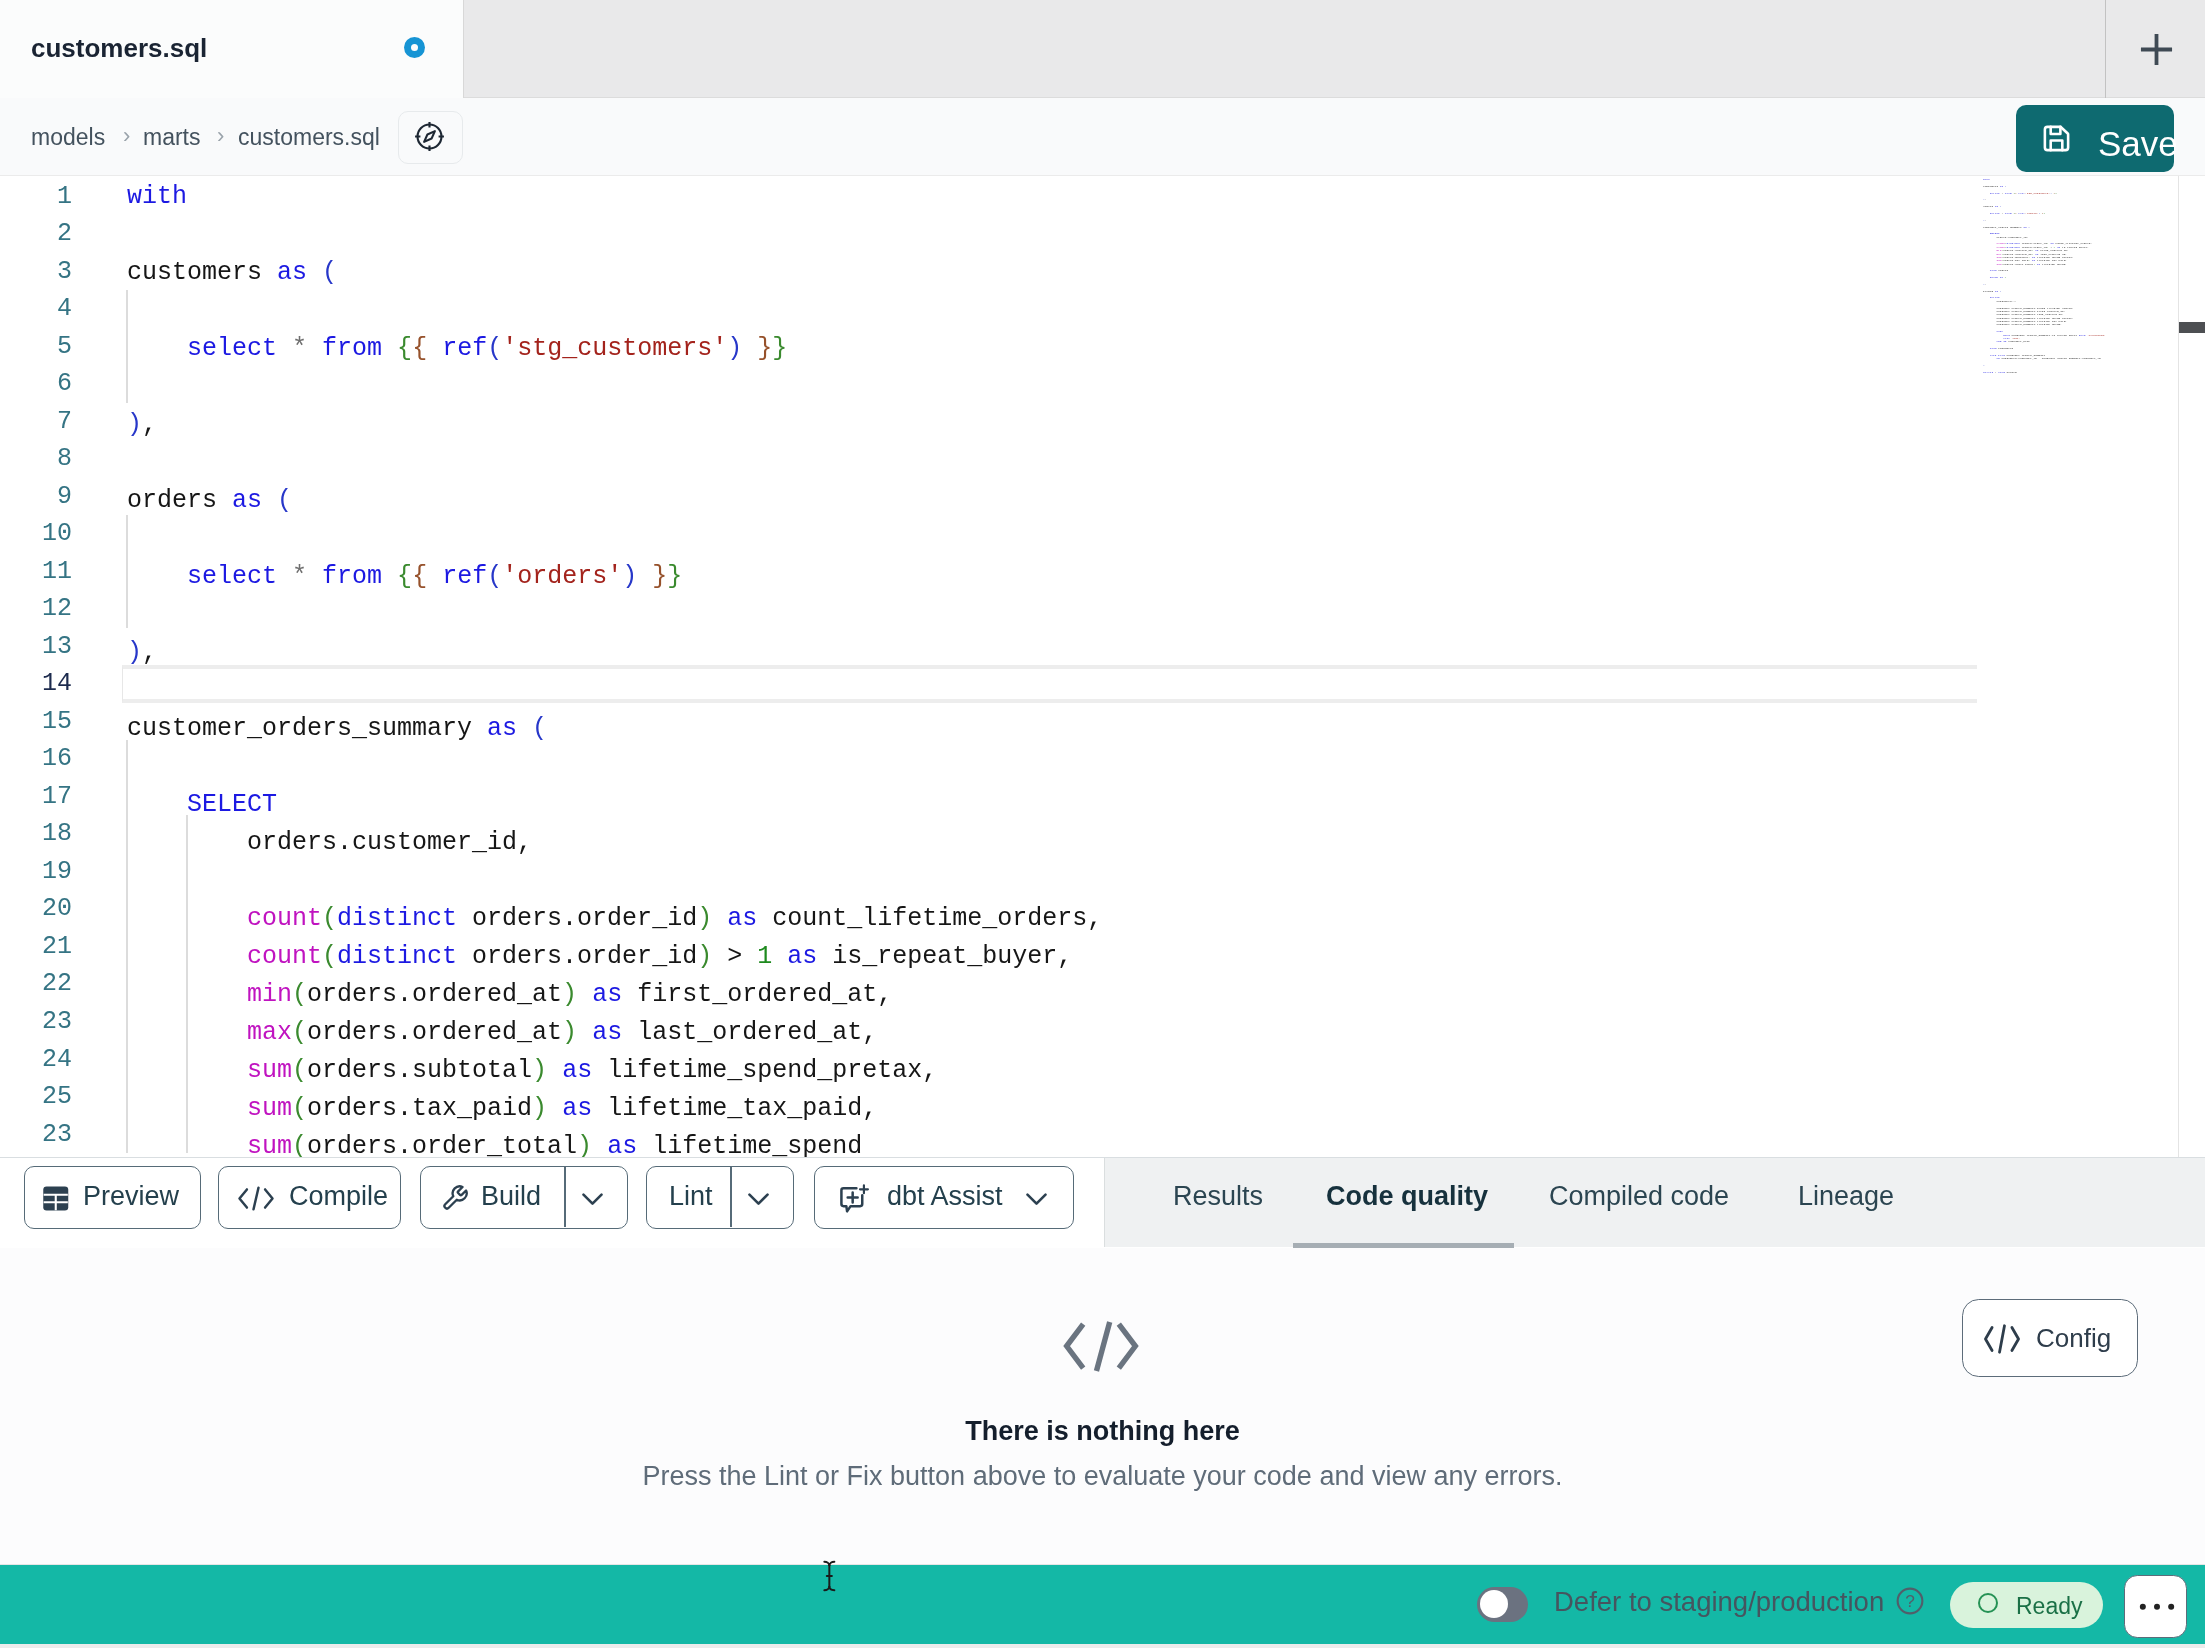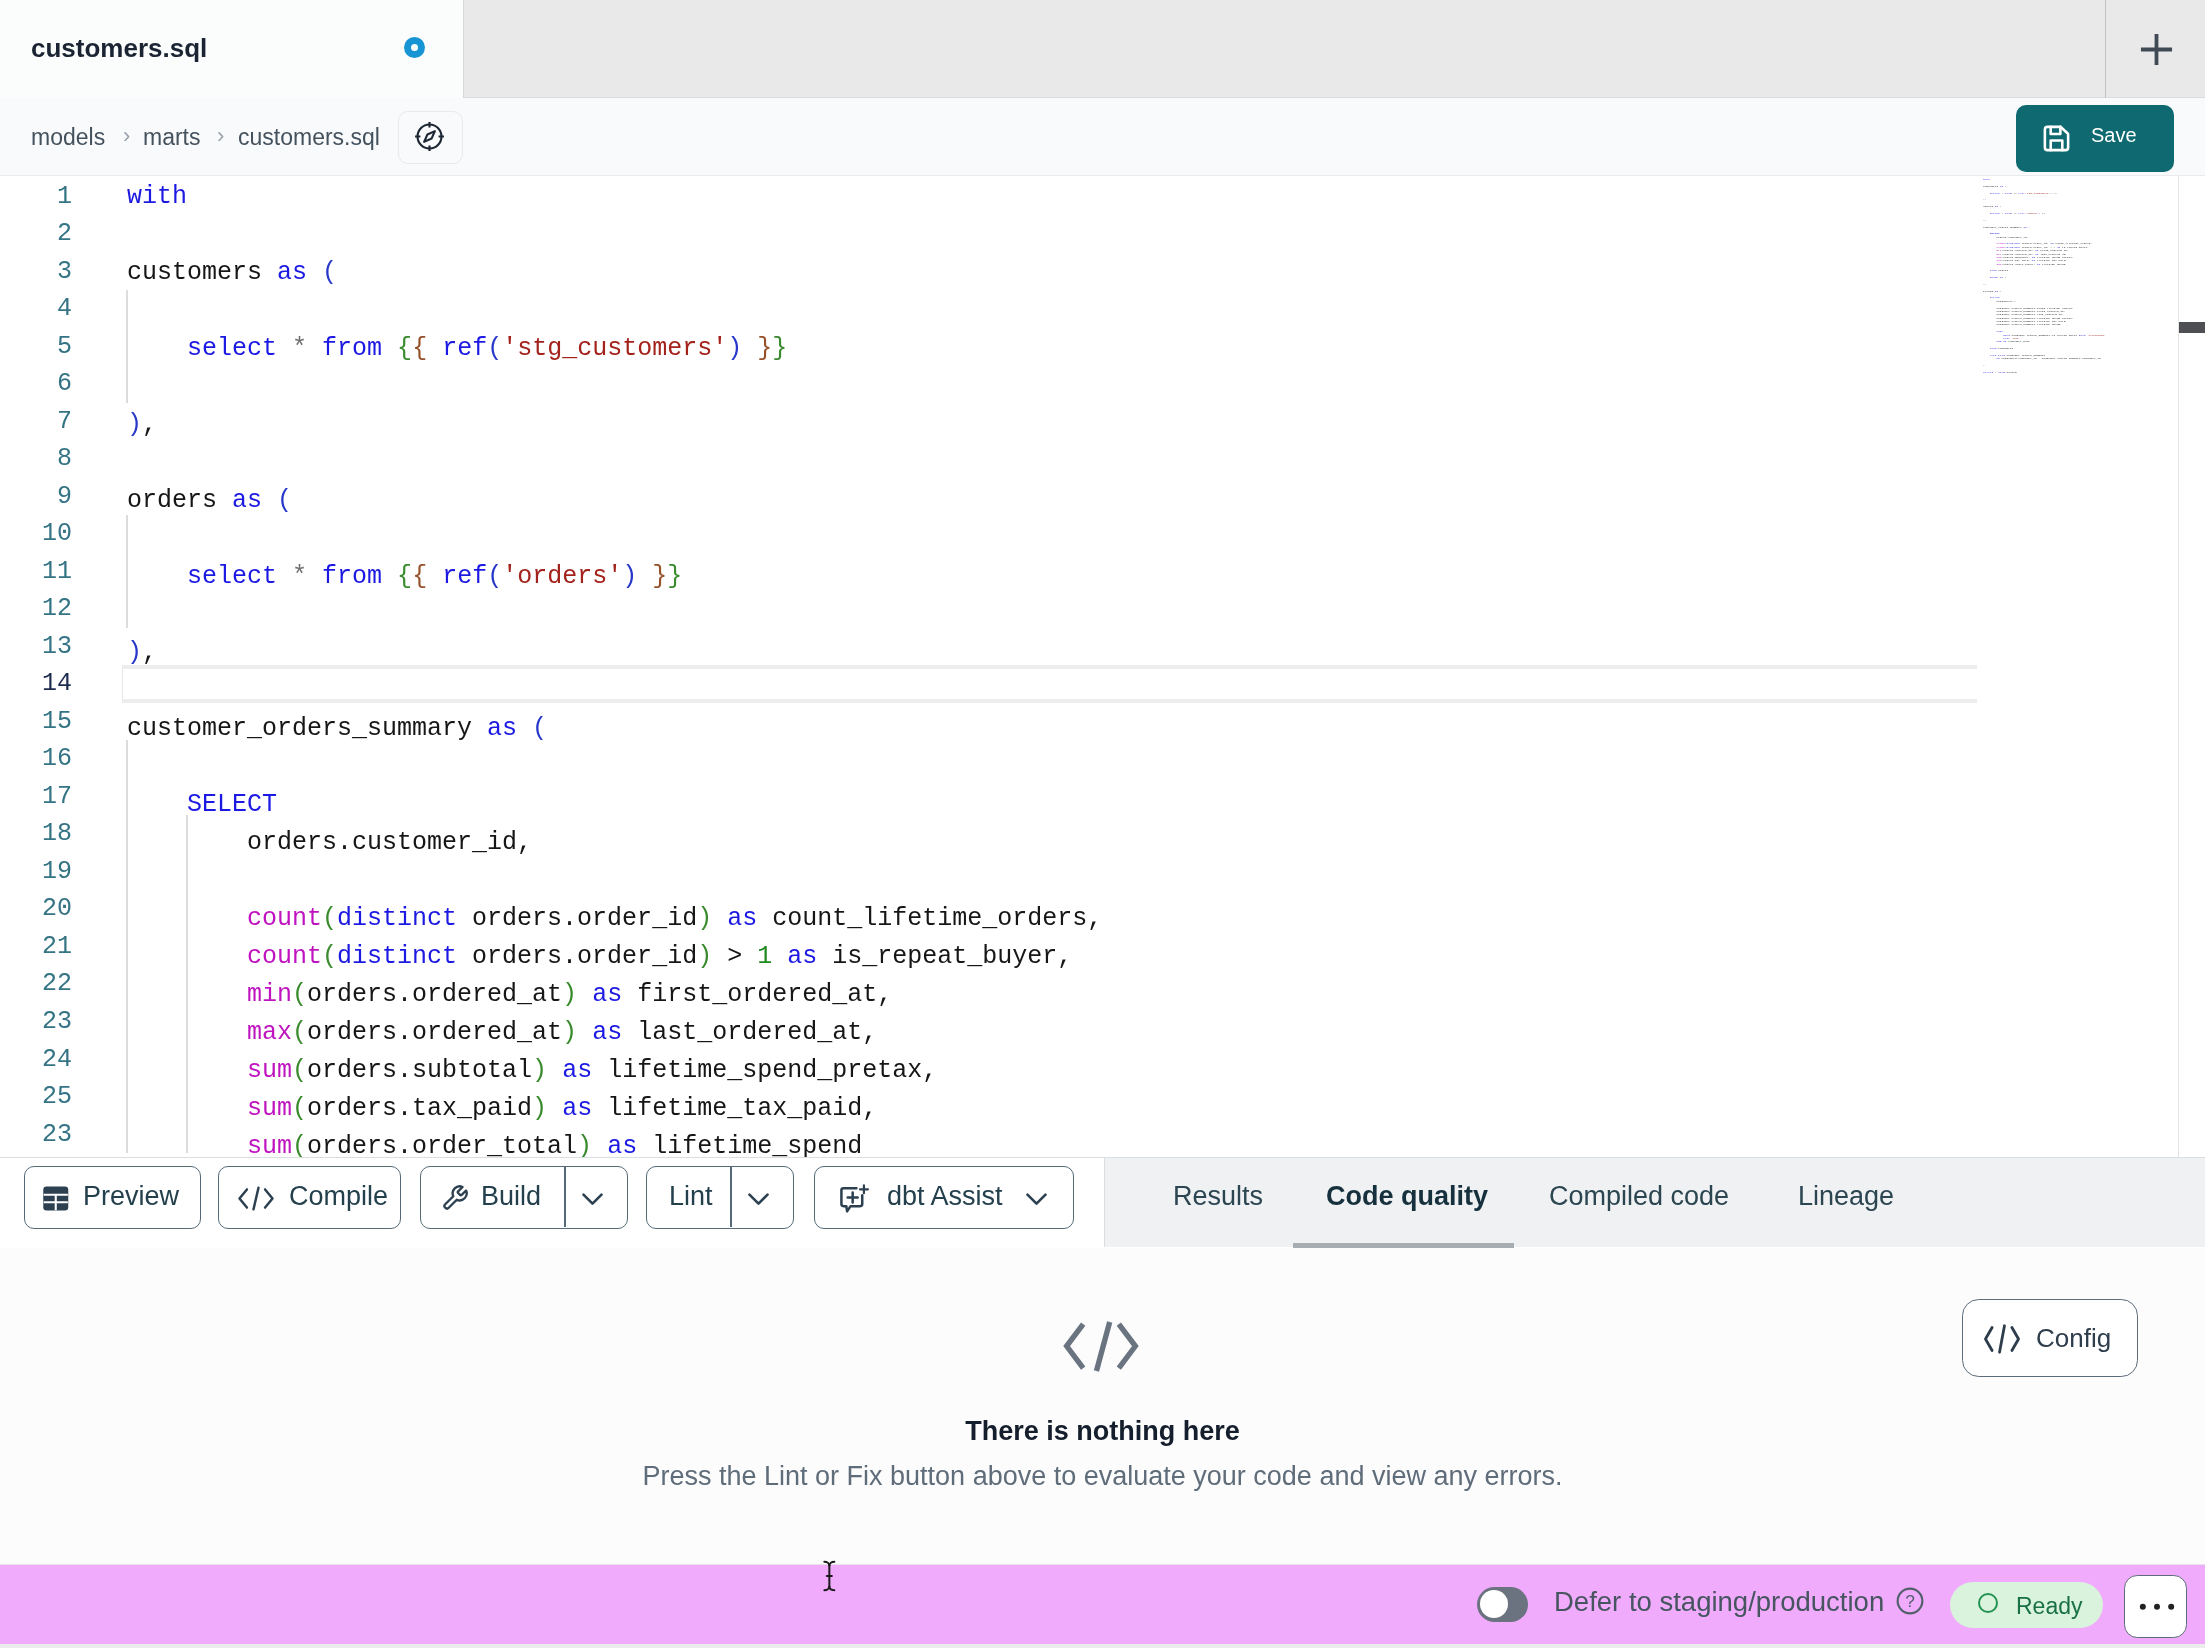--- a/index.html
+++ b/index.html
@@ -8,21 +8,21 @@
 #tab1{position:absolute;left:0;top:0;width:464px;height:98px;background:#fbfcfc;border-right:0.8px solid #d8d8d8;}
 #tabtitle{position:absolute;left:31px;top:33px;font-size:26px;font-weight:bold;color:#1a2433;}
 #bluedot{position:absolute;left:404px;top:37px;width:21px;height:21px;border-radius:50%;background:#1694d4;}
 #bluedot::after{content:"";position:absolute;left:6.7px;top:6.7px;width:7.5px;height:7.5px;border-radius:50%;background:#fbfcfc;}
 #tabsep{position:absolute;left:2105px;top:0;width:0.8px;height:98px;background:#c2c2c2;}
 #crumbbar{position:absolute;left:0;top:98px;width:2205px;height:78px;background:#f9fafb;border-bottom:0.8px solid #ebebeb;padding-left:36px;}
 .crumb{position:absolute;top:26px;font-size:23px;color:#44525e;}
 .crumbsep{position:absolute;top:25px;font-size:22px;color:#9aa3ab;}
 #compassbtn{position:absolute;left:398px;top:12.5px;width:65px;height:53px;border:1.7px solid #e7eaec;border-radius:10px;background:#f9fafb;}
 #savebtn{position:absolute;left:2016px;top:6.7px;width:158px;height:67px;border-radius:10px;background:#0e6a70;}
-#savetext{position:absolute;left:75px;top:19px;font-size:20px;color:#fff;}
+#savetext{position:absolute;left:82px;top:19px;font-size:35px;color:#fff;}
 #editor{position:absolute;left:0;top:176px;width:2205px;height:981px;background:#fff;}
 .ln{width:72px;text-align:right;font-family:"Liberation Mono",monospace;
  font-size:25px;line-height:38px;color:#357484;}
 .ln.act{color:#1d2b4e;}
 #activeline{position:absolute;left:122px;top:665px;width:1855px;height:38px;border-top:4.2px solid #ededed;
  border-bottom:4.2px solid #ededed;border-left:1.7px solid #e7e7e7;}
 .iguide{position:absolute;width:1.7px;background:#dcdcdc;}
 #codepre{position:absolute;left:127px;top:178px;font-family:"Liberation Mono",monospace;font-size:25px;
  line-height:38px;color:#161616;white-space:pre;}
 #minimap{position:absolute;left:1983px;top:178px;transform:scale(0.112,0.0889);transform-origin:0 0;
@@ -38,21 +38,21 @@
 .tbtn .divl{position:absolute;top:0;width:1.7px;height:60px;background:#566b78;}
 #tabszone{position:absolute;left:1104px;top:0;width:1101px;height:89px;background:#eff1f2;border-left:1.7px solid #dadedf;}
 .rtab{position:absolute;top:22.5px;font-size:27px;color:#2b4551;}
 .rtab.active{color:#16313d;font-weight:bold;}
 #tabunderline{position:absolute;left:1293px;top:85px;width:221px;height:5.8px;background:#a6aeb4;}
 #results{position:absolute;left:0;top:1248px;width:2205px;height:316px;background:#fcfcfd;}
 #nothing{position:absolute;left:0;top:168px;width:2205px;text-align:center;font-size:27px;font-weight:bold;color:#141e2c;}
 #pressthe{position:absolute;left:0;top:213px;width:2205px;text-align:center;font-size:27px;color:#5f6c79;}
 #configbtn{position:absolute;left:1962px;top:51px;width:176px;height:78px;border:1.7px solid #5d6c7a;border-radius:16.7px;background:#fff;}
 #configtxt{position:absolute;left:73px;top:23px;font-size:26px;color:#2e3d4b;}
-#statusbar{position:absolute;left:0;top:1564px;width:2205px;height:84px;background:#f0abfc;border-top:1.7px solid #e5e5e5;}
+#statusbar{position:absolute;left:0;top:1564px;width:2205px;height:84px;background:#14b8a6;border-top:1.7px solid #e5e5e5;}
 #toggle{position:absolute;left:1477px;top:22px;width:51px;height:35px;border-radius:17.5px;background:#6b7280;}
 #toggle::after{content:"";position:absolute;left:3.3px;top:3.3px;width:28px;height:28px;border-radius:50%;background:#fff;}
 #defertxt{position:absolute;left:1554px;top:21px;font-size:27.5px;color:#46555f;}
 #readypill{position:absolute;left:1950px;top:16.7px;width:153px;height:46px;border-radius:23px;background:#d9f3dc;}
 #readytxt{position:absolute;left:66px;top:11px;font-size:23px;color:#1a7046;}
 #readyring{position:absolute;left:27.5px;top:11px;width:20px;height:20px;border-radius:50%;border:2.5px solid #259255;}
 #dotsbtn{position:absolute;left:2124px;top:10px;width:63px;height:63px;border:1.7px solid #5d6c79;border-radius:13.3px;background:#fff;}
 </style></head>
 <body>
 <div id="tabbar">

